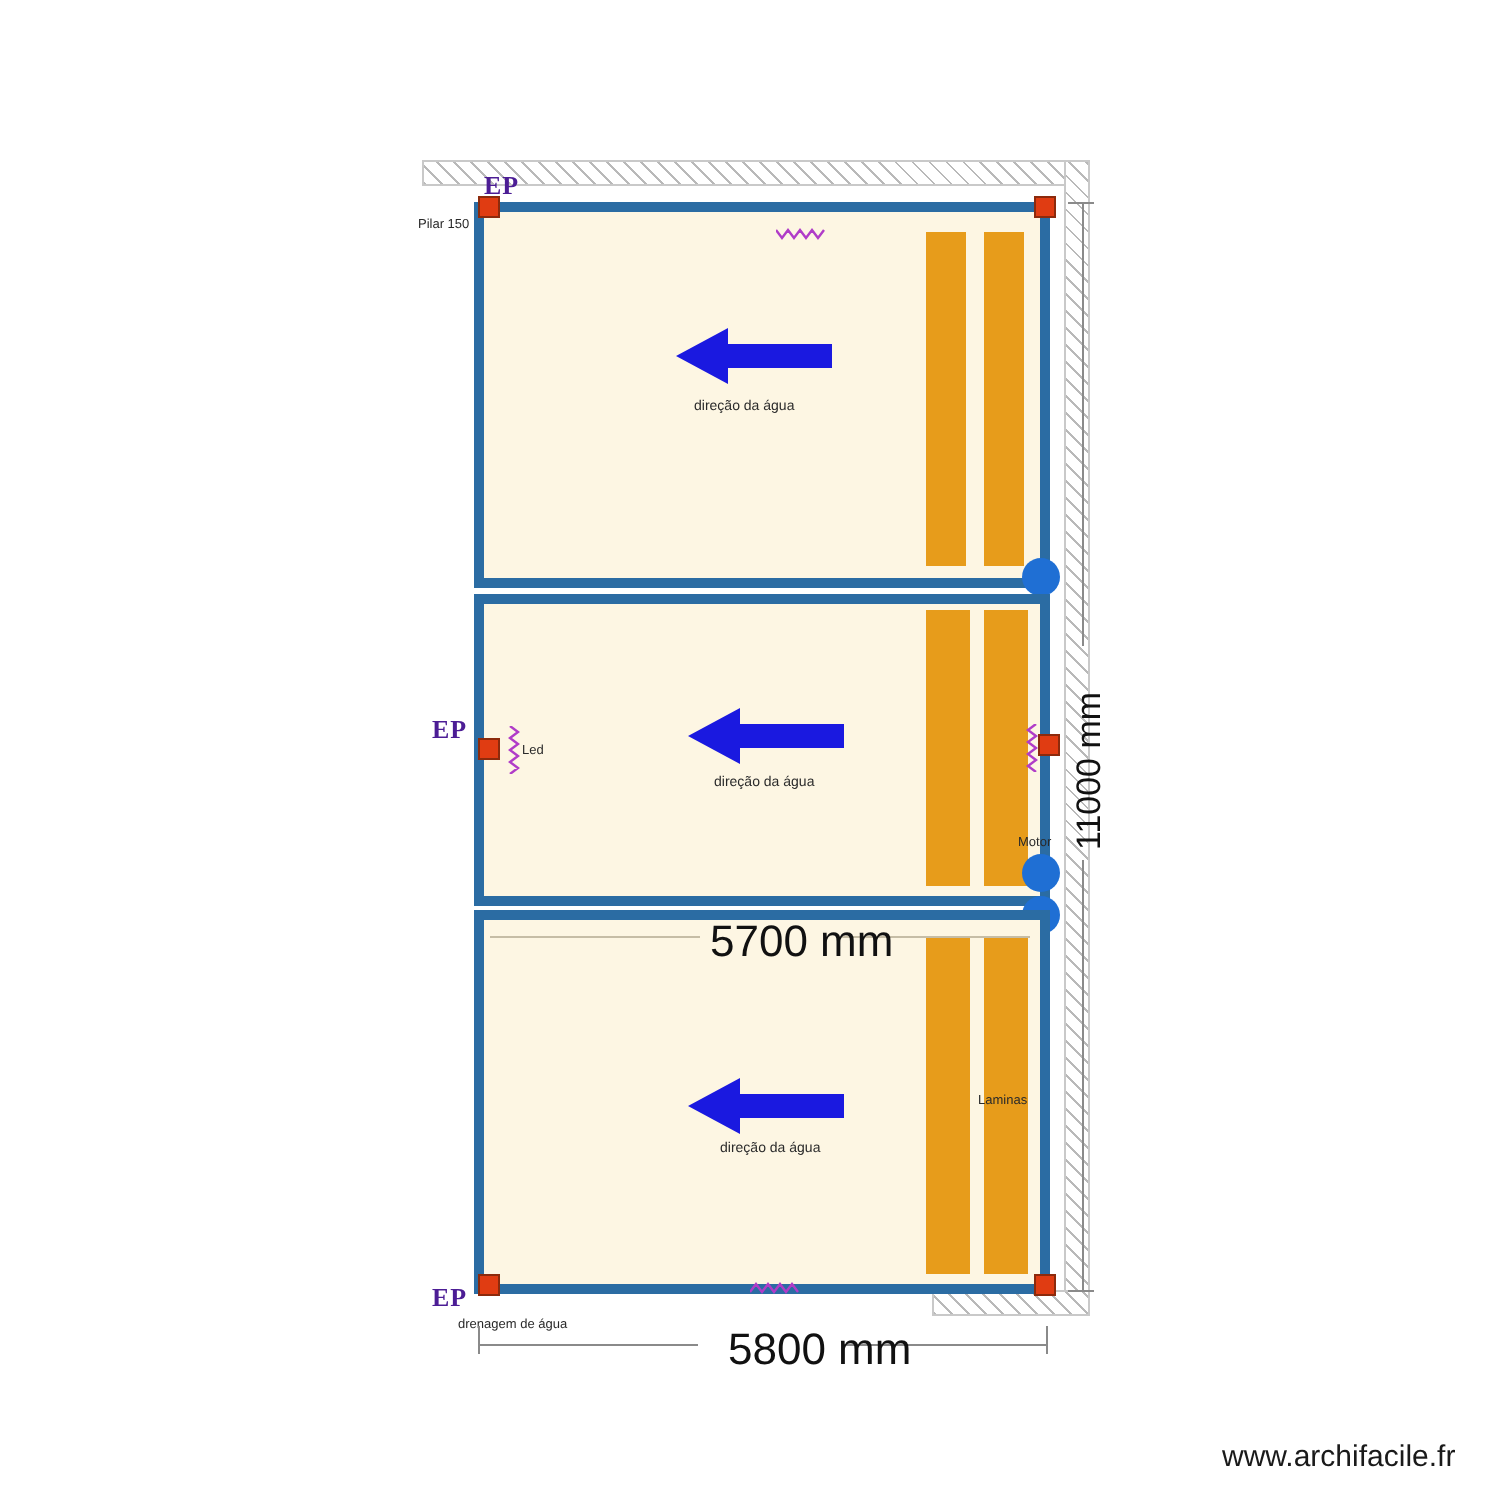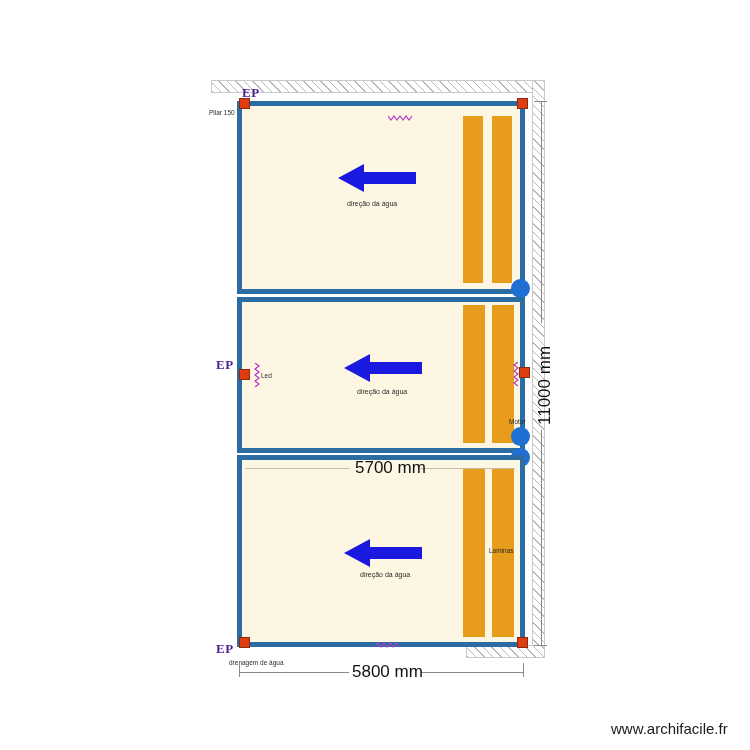--- a/index.html
+++ b/index.html
@@ -81,21 +81,21 @@
     white-space: nowrap;
   }
   .lbl-ep {
     font-family: "Liberation Serif", serif;
     font-weight: bold;
     font-size: 13px;
     letter-spacing: 0.5px;
   }
   .lbl-tiny { font-size: 6.5px; color: #2a2a2a; }
   .lbl-small { font-size: 7px; color: #2a2a2a; }
-  .lbl-dim { font-size: 17px; color: #111; }
+  .lbl-dim { font-size: 22px; color: #111; }
   .lbl-dim-v {
     font-size: 17px;
     color: #111;
     transform: rotate(-90deg);
     transform-origin: left top;
   }
   .lbl-wm {
     font-size: 15px;
     color: #1a1a1a;
   }
@@ -218,21 +218,21 @@
   <div class="lbl lbl-ep" style="left:216px; top:357px;">EP</div>
 
   <div class="lbl lbl-ep" style="left:216px; top:641px;">EP</div>
 
   <div class="lbl lbl-tiny" style="left:229px; top:659px;">drenagem de água</div>
 
   <div class="dimtick" style="left:239px; top:663px; height:14px;"></div>
   <div class="dimtick" style="left:523px; top:663px; height:14px;"></div>
   <div class="dimline dimline-h" style="left:239px; top:672px; width:110px;"></div>
   <div class="dimline dimline-h" style="left:421px; top:672px; width:103px;"></div>
-  <div class="lbl lbl-dim" style="left:352px; top:662px;">5800 mm</div>
+  <div class="lbl lbl-dim" style="left:364px; top:662px;">5800 mm</div>
 
   <div class="dimtick" style="left:534px; top:101px; width:13px; height:1px; background:#8a8a8a;"></div>
   <div class="dimtick" style="left:534px; top:645px; width:13px; height:1px; background:#8a8a8a;"></div>
   <div class="dimline dimline-v" style="left:541px; top:101px; height:222px;"></div>
   <div class="dimline dimline-v" style="left:541px; top:430px; height:216px;"></div>
   <div class="lbl lbl-dim-v" style="left:535px; top:425px;">11000 mm</div>
 
   <div class="lbl lbl-wm" style="left:611px; top:720px;">www.archifacile.fr</div>
 
 </div>

